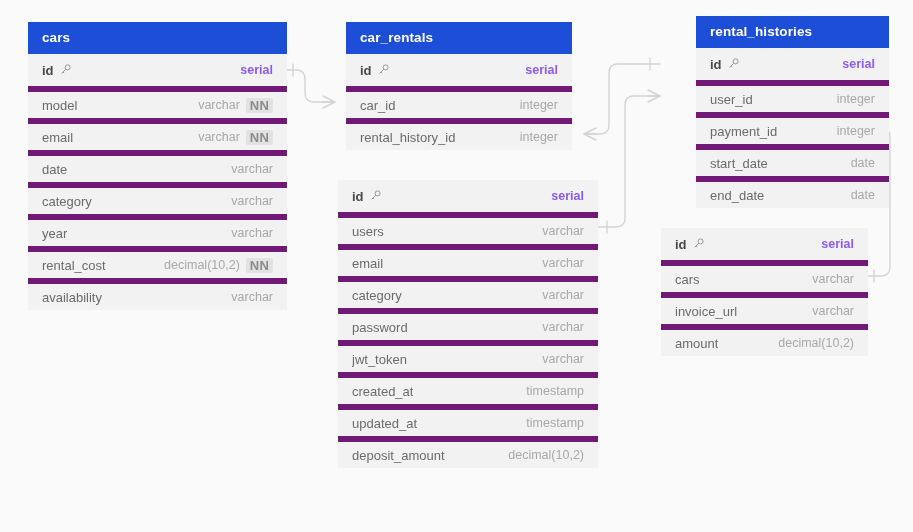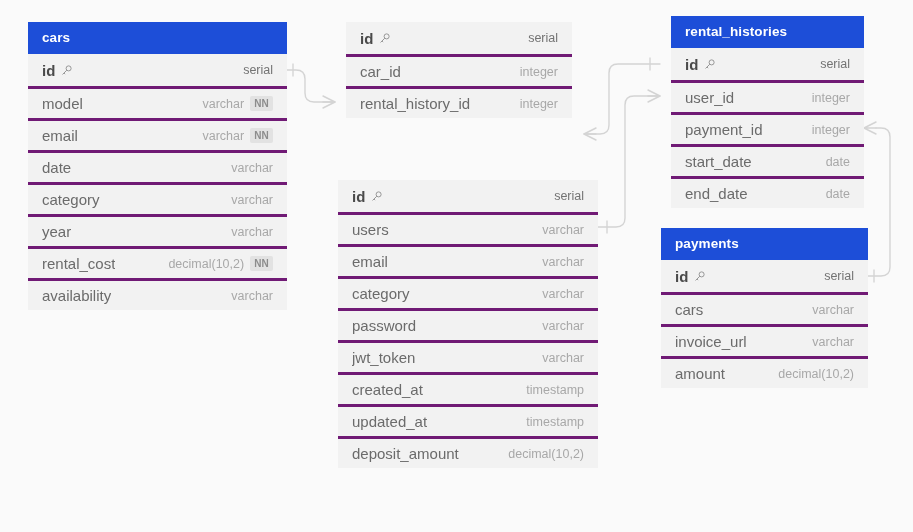--- a/index.html
+++ b/index.html
@@ -52,71 +52,71 @@
   }
   .rows { display: block; }
   .row {
     display: flex;
     align-items: center;
     justify-content: space-between;
     height: 32px;
     padding: 0 14px;
     box-sizing: border-box;
     background: #f2f2f2;
-    border-top: 3px solid #701a75;
+    border-top: 6px solid #701a75;
     white-space: nowrap;
   }
   .row:first-child { border-top: none; }
   .row-name {
     color: #6b6b6b;
-    font-size: 15px;
+    font-size: 13px;
     display: flex;
-    align-items: center;
+    align-items: flex-start;
     gap: 5px;
     overflow: hidden;
   }
   .row-type {
     color: #a8a8a8;
     font-size: 12.5px;
     display: flex;
     align-items: center;
     gap: 6px;
     flex: none;
   }
   .row.pk .row-name { color: #4a4a4a; font-weight: bold; }
-  .row.pk .row-type { color: #737373; font-weight: normal; }
+  .row.pk .row-type { color: #8b5cf6; font-weight: bold; }
 
   .key-icon {
     display: inline-block;
     width: 13px;
     height: 13px;
     flex: none;
     position: relative;
     top: 0px;
   }
   .key-icon svg { display: block; }
 
   .nn-badge {
     display: inline-block;
     background: #e2e2e2;
     color: #8c8c8c;
-    font-size: 10px;
+    font-size: 13px;
     font-weight: bold;
     line-height: 15px;
     height: 15px;
     padding: 0 4px;
     border-radius: 2px;
     letter-spacing: 0.2px;
   }
 
   
   #tbl-cars            { left: 28px;  top: 22px;  width: 259px; }
   #tbl-car_rentals     { left: 346px; top: 22px;  width: 226px; }
   #tbl-users           { left: 338px; top: 180px; width: 260px; }
-  #tbl-rental_histories{ left: 671px; top: 16px;  width: 193px; }
+  #tbl-rental_histories{ left: 696px; top: 16px;  width: 193px; }
   #tbl-payments        { left: 661px; top: 228px; width: 207px; }
 </style>
 </head>
 <body>
 
 <div id="canvas">
 
   <svg id="edges" viewBox="0 0 913 532" xmlns="http://www.w3.org/2000/svg">
     <g fill="none" stroke="#d4d4d4" stroke-width="1.4" stroke-linecap="round" stroke-linejoin="round">
 
@@ -231,20 +231,21 @@
             <span>availability</span>
           </span>
         <span class="row-type">
             <span>varchar</span>
           </span>
       </div>
     </div>
   </div>
 
   <div class="table-card" id="tbl-car_rentals">
+    <div class="table-header">car_rentals</div>
     <div class="rows">
       <div class="row pk">
         <span class="row-name">
           <span>id</span>
           <span class="key-icon">
               <svg width="13" height="13" viewBox="0 0 16 16">
                 <g fill="none" stroke="#8c8c8c" stroke-width="1.1">
                   <circle cx="10.6" cy="5.4" r="3.1"></circle>
                   <path d="M8.4 7.6 L3.1 12.9"></path>
                   <path d="M4.9 11.1 L6.3 12.5"></path>
@@ -410,21 +411,20 @@
             <span>end_date</span>
           </span>
         <span class="row-type">
             <span>date</span>
           </span>
       </div>
     </div>
   </div>
 
   <div class="table-card" id="tbl-payments">
-    <div class="table-header">payments</div>
     <div class="rows">
       <div class="row pk">
         <span class="row-name">
           <span>id</span>
           <span class="key-icon">
               <svg width="13" height="13" viewBox="0 0 16 16">
                 <g fill="none" stroke="#8c8c8c" stroke-width="1.1">
                   <circle cx="10.6" cy="5.4" r="3.1"></circle>
                   <path d="M8.4 7.6 L3.1 12.9"></path>
                   <path d="M4.9 11.1 L6.3 12.5"></path>

